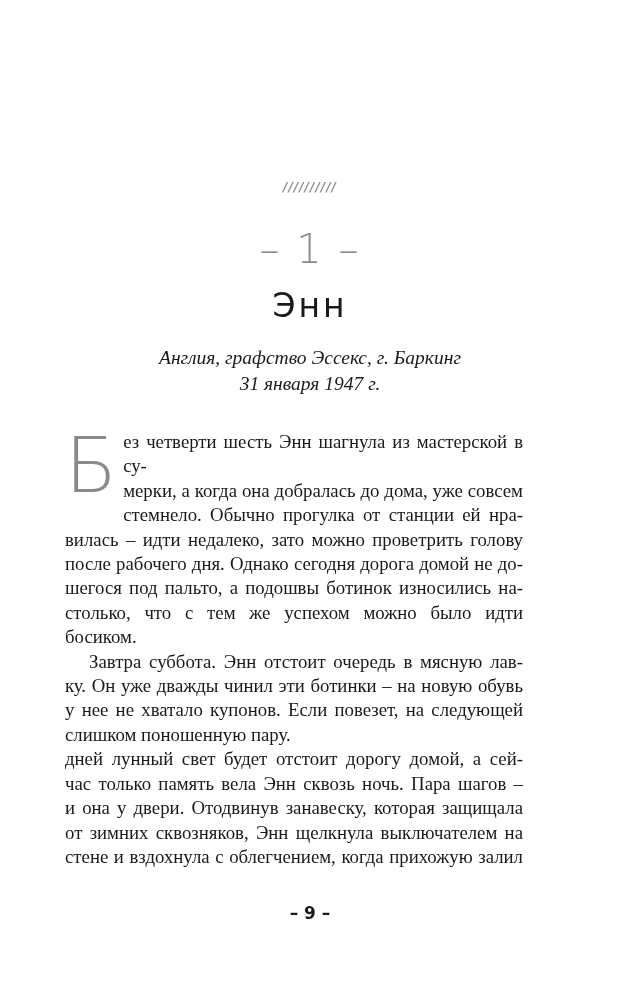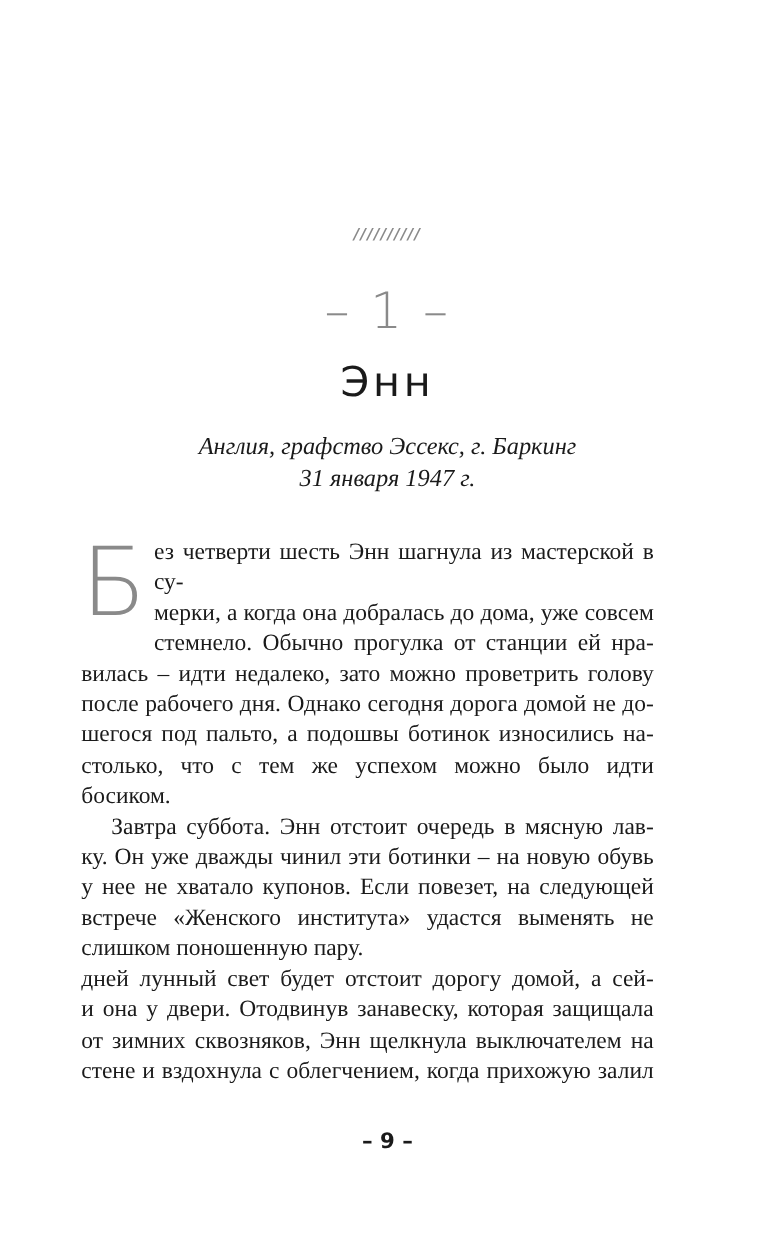--- a/index.html
+++ b/index.html
@@ -67,25 +67,25 @@
       <span class="line">стемнело. Обычно прогулка от станции ей нра-</span>
       <span class="line" style="clear:both">вилась – идти недалеко, зато можно проветрить голову</span>
       <span class="line">после рабочего дня. Однако сегодня дорога домой не до-</span>
       <span class="line">шегося под пальто, а подошвы ботинок износились на-</span>
       <span class="line last">столько, что с тем же успехом можно было идти босиком.</span>
     </div>
     <div class="para">
       <span class="line indent">Завтра суббота. Энн отстоит очередь в мясную лав-</span>
       <span class="line">ку. Он уже дважды чинил эти ботинки – на новую обувь</span>
       <span class="line">у нее не хватало купонов. Если повезет, на следующей</span>
-      <span class="line">встрече «Женского института» удастся выменять не</span>
       <span class="line last">слишком поношенную пару.</span>
     </div>
     <div class="para">
       <span class="line">дней лунный свет будет отстоит дорогу домой, а сей-</span>
+      <span class="line">час только память вела Энн сквозь ночь. Пара шагов –</span>
       <span class="line">и она у двери. Отодвинув занавеску, которая защищала</span>
       <span class="line">от зимних сквозняков, Энн щелкнула выключателем на</span>
       <span class="line">стене и вздохнула с облегчением, когда прихожую залил</span>
     </div>
   </div>
 
   <div class="page-number">– 9 –</div>
 
 </div>
 

